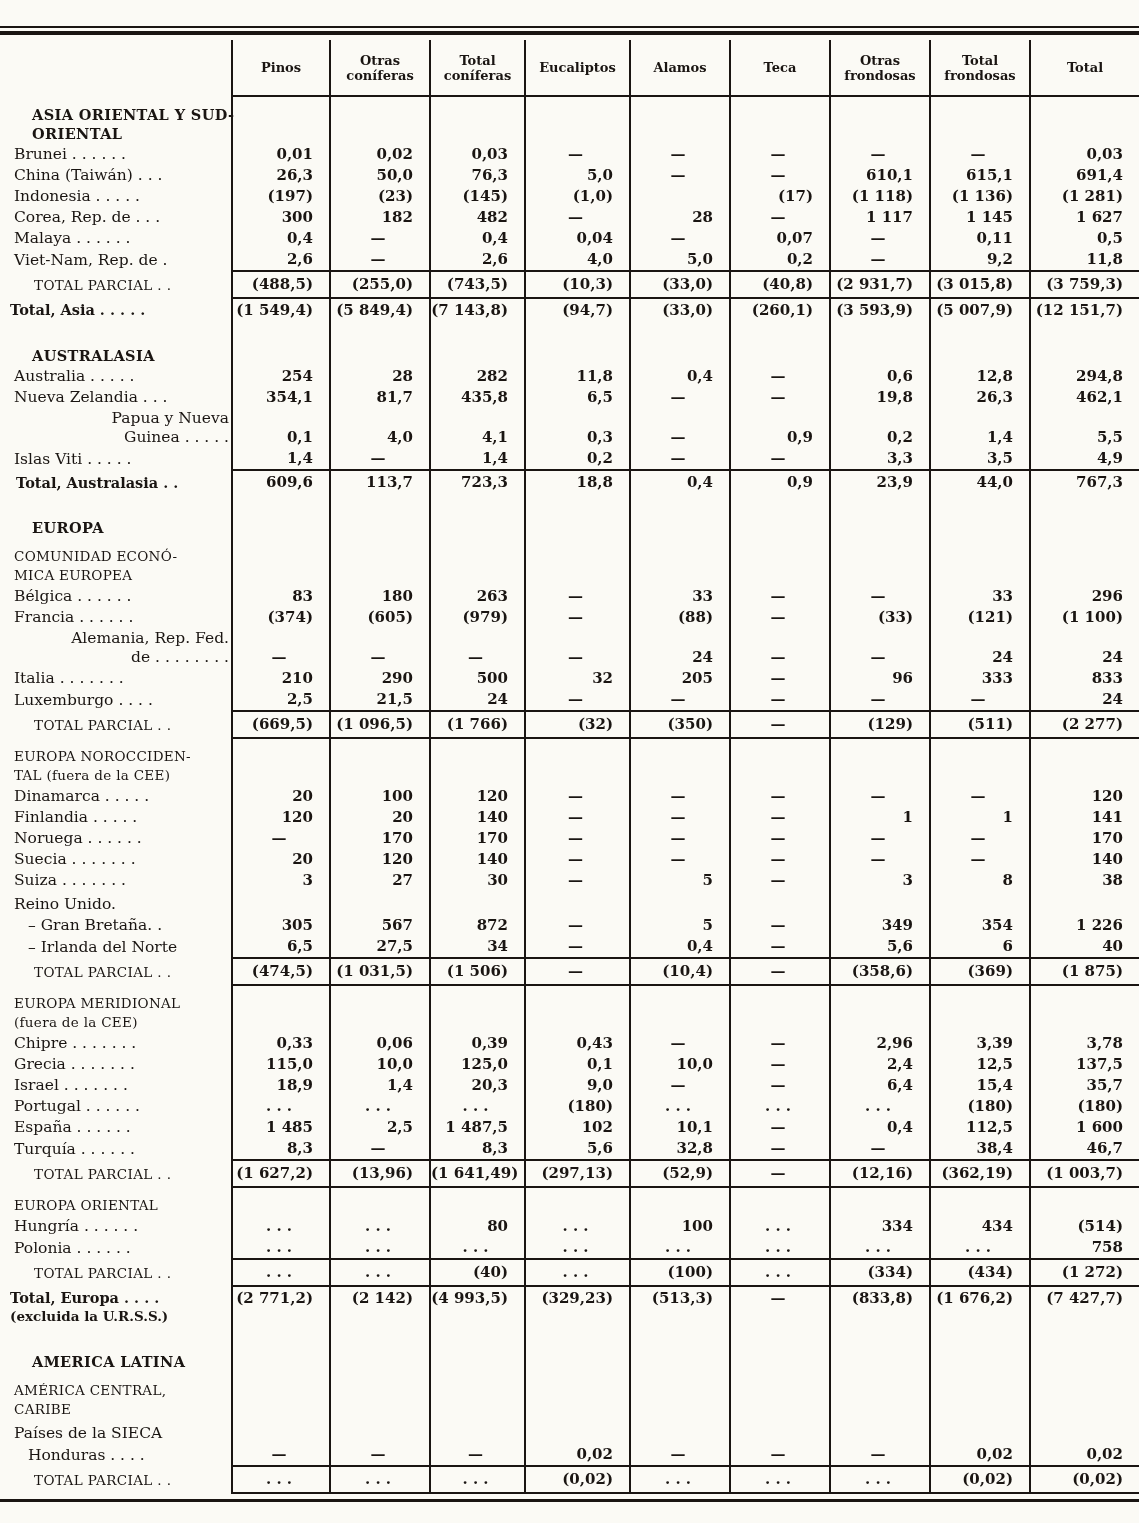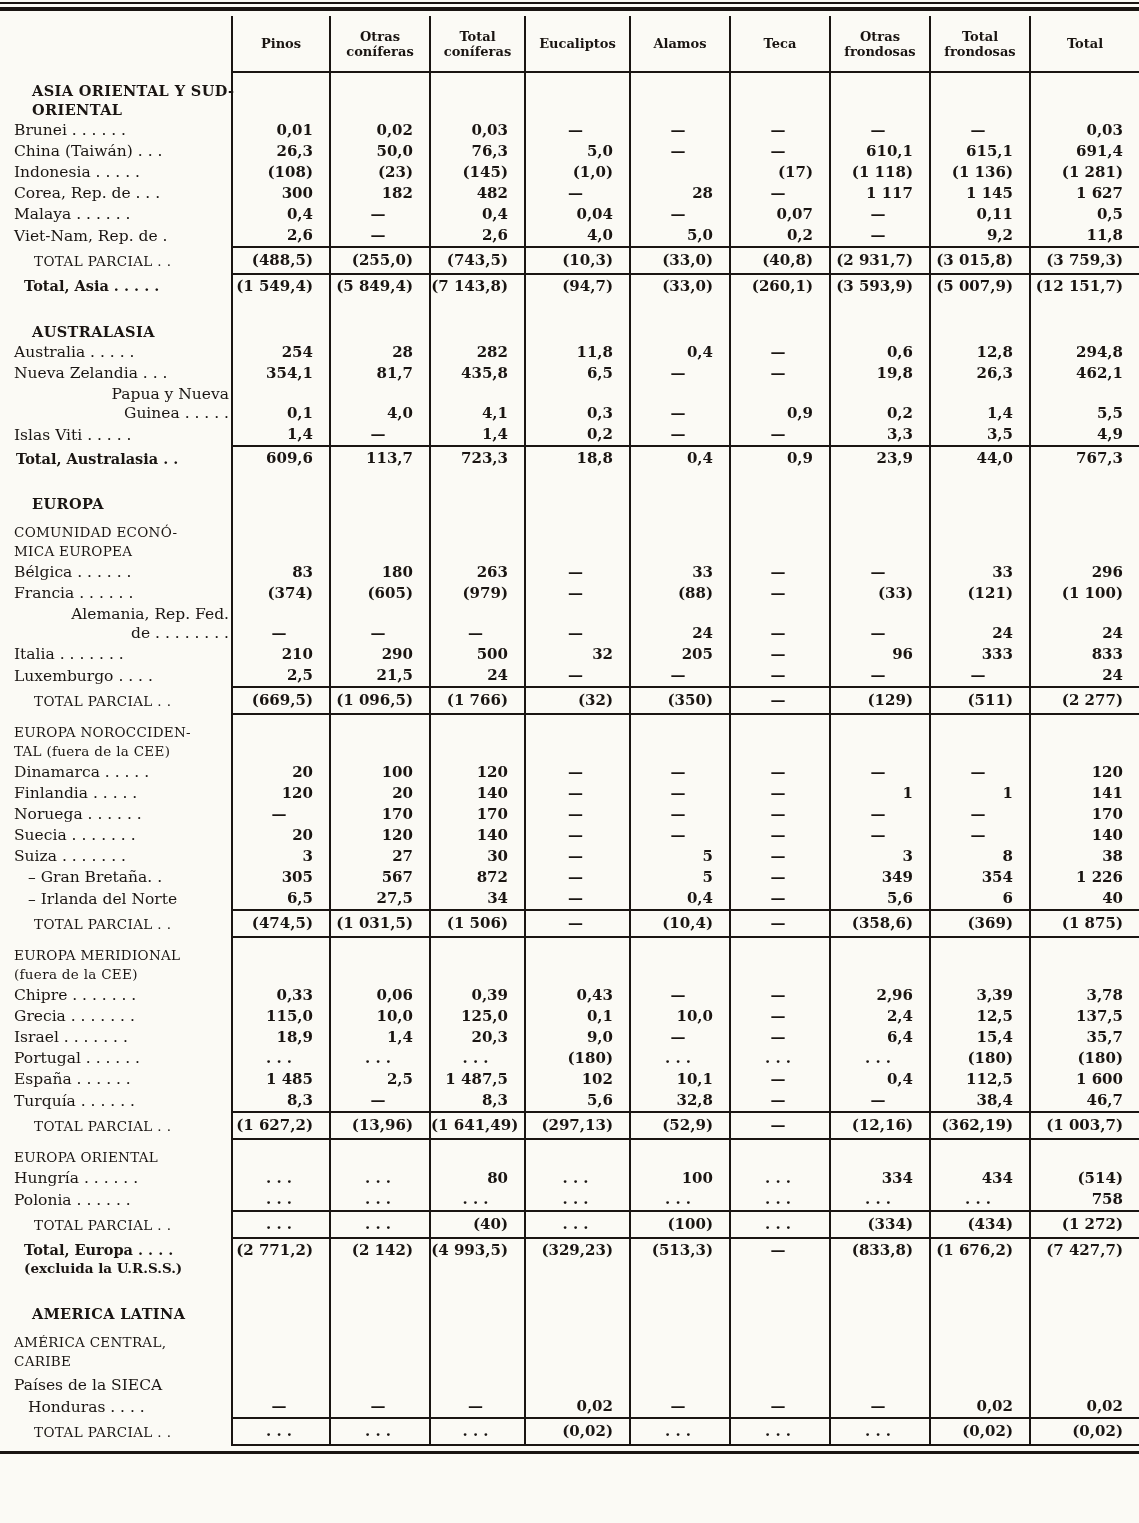--- a/index.html
+++ b/index.html
@@ -3,21 +3,21 @@
 <meta charset="utf-8">
 <style>
   :root { --ink:#1a1512; --paper:#fbfaf5; }
   * { box-sizing:border-box; }
   html,body { margin:0; padding:0; }
   body {
     width:1139px; background:var(--paper); color:var(--ink);
     font-family:"DejaVu Serif", serif;
     -webkit-font-smoothing:antialiased;
   }
-  .page { width:1139px; padding-top:2px; }
+  .page { width:1139px; padding-top:2px;margin-top:24px; }
   .rule { background:var(--ink); width:1139px; }
   .rule.thin  { height:2px; }
   .rule.thick { height:4px; margin-top:3px; }
   .rule.b1 { height:3px; margin-top:5px; }
 
   table { border-collapse:collapse; table-layout:fixed; width:1139px; margin-top:5px; }
   th, td { padding:0; }
 
   thead th {
     font-weight:700; font-size:13px; line-height:15px; text-align:center;
@@ -46,21 +46,21 @@
   tr.subregion td { padding-top:9px; }
   tr.subregion td.label { font-size:13.5px; letter-spacing:.3px; }
 
   tr.sublabel td { padding-top:4px; }
 
   tr.totalparcial td { padding-top:3px; padding-bottom:3px; }
   tr.totalparcial td.label { font-size:13.5px; letter-spacing:.4px; padding-left:34px; }
   tr.totalparcial td.num { border-top:2px solid var(--ink); border-bottom:2px solid var(--ink); }
 
   tr.grandtotal td { padding-top:2px; padding-bottom:2px; vertical-align:top; }
-  tr.grandtotal td.label { font-weight:700; font-size:14.5px; padding-left:24px; }
+  tr.grandtotal td.label { font-weight:700; font-size:14.5px; padding-left:10px; }
   tr.grandtotal td.label .l2 { font-size:13.5px; }
 
   tr.totalplain td { padding-top:2px; padding-bottom:2px; }
   tr.totalplain td.label { font-weight:700; font-size:14.5px; padding-left:16px; }
   tr.totalplain td.num { border-top:2px solid var(--ink); }
 
   tr.subcountry td.label { padding-left:28px; }
   tr.country2 td { vertical-align:bottom;text-align:right; }
   tr.country2 .l2 { padding-left:16px; }
 </style>
@@ -161,21 +161,21 @@
           <td class="num c">—</td>
           <td class="num c">—</td>
           <td class="num">610,1</td>
           <td class="num">615,1</td>
           <td class="num">691,4</td>
         </tr>
         <tr class="country">
           <td class="label">
             <div>Indonesia   .  .  .  .  .</div>
           </td>
-          <td class="num">(108)</td>
+          <td class="num">(197)</td>
           <td class="num">(23)</td>
           <td class="num">(145)</td>
           <td class="num">(1,0)</td>
           <td class="num"></td>
           <td class="num">(17)</td>
           <td class="num">(1 118)</td>
           <td class="num">(1 136)</td>
           <td class="num">(1 281)</td>
         </tr>
         <tr class="country">
@@ -525,20 +525,34 @@
           <td class="num">3</td>
           <td class="num">27</td>
           <td class="num">30</td>
           <td class="num c">—</td>
           <td class="num">5</td>
           <td class="num c">—</td>
           <td class="num">3</td>
           <td class="num">8</td>
           <td class="num">38</td>
         </tr>
+        <tr class="sublabel">
+          <td class="label">
+            <div>Reino Unido.</div>
+          </td>
+          <td class="num"></td>
+          <td class="num"></td>
+          <td class="num"></td>
+          <td class="num"></td>
+          <td class="num"></td>
+          <td class="num"></td>
+          <td class="num"></td>
+          <td class="num"></td>
+          <td class="num"></td>
+        </tr>
         <tr class="subcountry">
           <td class="label">
             <div>– Gran Bretaña. .</div>
           </td>
           <td class="num">305</td>
           <td class="num">567</td>
           <td class="num">872</td>
           <td class="num c">—</td>
           <td class="num">5</td>
           <td class="num c">—</td>

